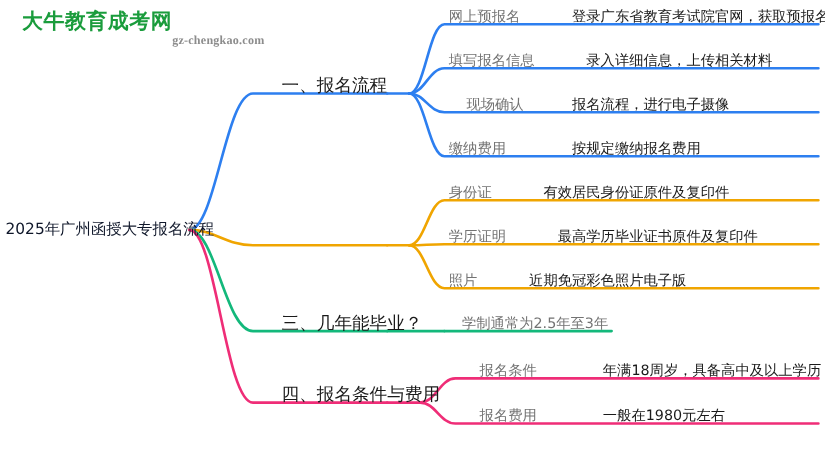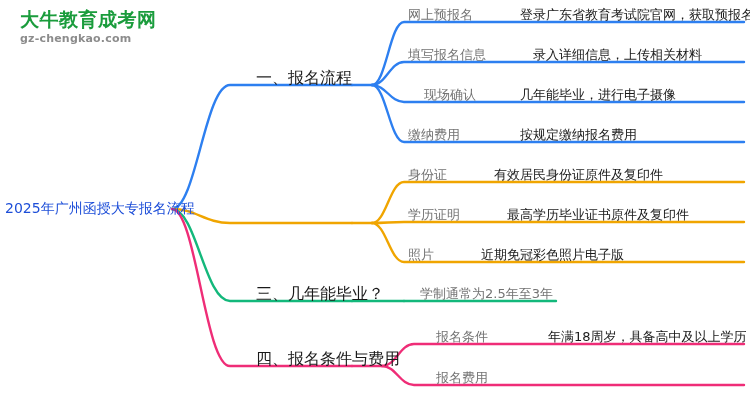--- a/index.html
+++ b/index.html
@@ -8,29 +8,29 @@
     background:#ffffff;
     font-family:"DejaVu Sans","Liberation Sans",sans-serif;
     overflow:hidden;position:relative;
   }
   #canvas{position:absolute;left:0;top:0;width:750px;height:410px;}
   svg.lines{position:absolute;left:0;top:0;width:750px;height:410px;pointer-events:none;}
 
   
   .logo{position:absolute;left:20px;top:10px;display:flex;align-items:center;gap:7px;}
   .logo-mark{position:relative;width:46px;height:44px;flex:none;}
-  .logo-text{display:flex;flex-direction:column;justify-content:flex-start;line-height:1;}
+  .logo-text{display:flex;flex-direction:row;justify-content:flex-start;line-height:1;}
   .logo-title{font-size:19px;font-weight:bold;color:#1a9c3c;letter-spacing:.5px;
     font-family:"DejaVu Sans","Liberation Sans",sans-serif;}
-  .logo-sub{font-size:11px;font-weight:bold;color:#8c8c8c;margin-top:4px;letter-spacing:.2px;}
+  .logo-sub{font-size:11px;font-weight:bold;color:#8c8c8c;margin-top:22px;letter-spacing:.2px;font-family:Liberation Serif, serif;}
 
   
   .node{position:absolute;white-space:nowrap;color:#1a1a1a;
         font-family:"DejaVu Sans","Liberation Sans",sans-serif;}
-  .root-node{font-size:14px;color:#1d4ed8;}
+  .root-node{font-size:14px;color:#0f172a;}
   .branch-node{font-size:16px;color:#1a1a1a;}
   .leaf-node{font-size:13px;color:#737373;}
   .leaf-desc{font-size:13px;color:#1a1a1a;}
 </style>
 </head>
 <body>
 
 <div id="canvas">
 
   <svg class="lines" viewBox="0 0 750 410">
@@ -73,34 +73,35 @@
   <div class="node branch-node" style="left:256px;top:284px;">三、几年能毕业？</div>
   <div class="node branch-node" style="left:256px;top:349px;">四、报名条件与费用</div>
 
   <div class="node leaf-node" style="left:408px;top:6px;">网上预报名</div>
   <div class="node leaf-desc" style="left:520px;top:6px;">登录广东省教育考试院官网，获取预报名号</div>
 
   <div class="node leaf-desc" style="left:533px;top:46px;">录入详细信息，上传相关材料</div>
   <div class="node leaf-node" style="left:408px;top:46px;">填写报名信息</div>
 
   <div class="node leaf-node" style="left:424px;top:86px;">现场确认</div>
-  <div class="node leaf-desc" style="left:520px;top:86px;">几年能毕业，进行电子摄像</div>
+  <div class="node leaf-desc" style="left:520px;top:86px;">报名流程，进行电子摄像</div>
 
   <div class="node leaf-node" style="left:408px;top:126px;">缴纳费用</div>
   <div class="node leaf-desc" style="left:520px;top:126px;">按规定缴纳报名费用</div>
 
   <div class="node leaf-node" style="left:408px;top:166px;">身份证</div>
   <div class="node leaf-desc" style="left:494px;top:166px;">有效居民身份证原件及复印件</div>
 
   <div class="node leaf-node" style="left:408px;top:206px;">学历证明</div>
   <div class="node leaf-desc" style="left:507px;top:206px;">最高学历毕业证书原件及复印件</div>
 
   <div class="node leaf-node" style="left:408px;top:246px;">照片</div>
   <div class="node leaf-desc" style="left:481px;top:246px;">近期免冠彩色照片电子版</div>
 
   <div class="node leaf-node" style="left:420px;top:285px;">学制通常为2.5年至3年</div>
 
   <div class="node leaf-node" style="left:436px;top:328px;">报名条件</div>
   <div class="node leaf-desc" style="left:548px;top:328px;">年满18周岁，具备高中及以上学历</div>
 
   <div class="node leaf-node" style="left:436px;top:369px;">报名费用</div>
+  <div class="node leaf-desc" style="left:548px;top:369px;">一般在1980元左右</div>
 
 </div>
 
 </body></html>

